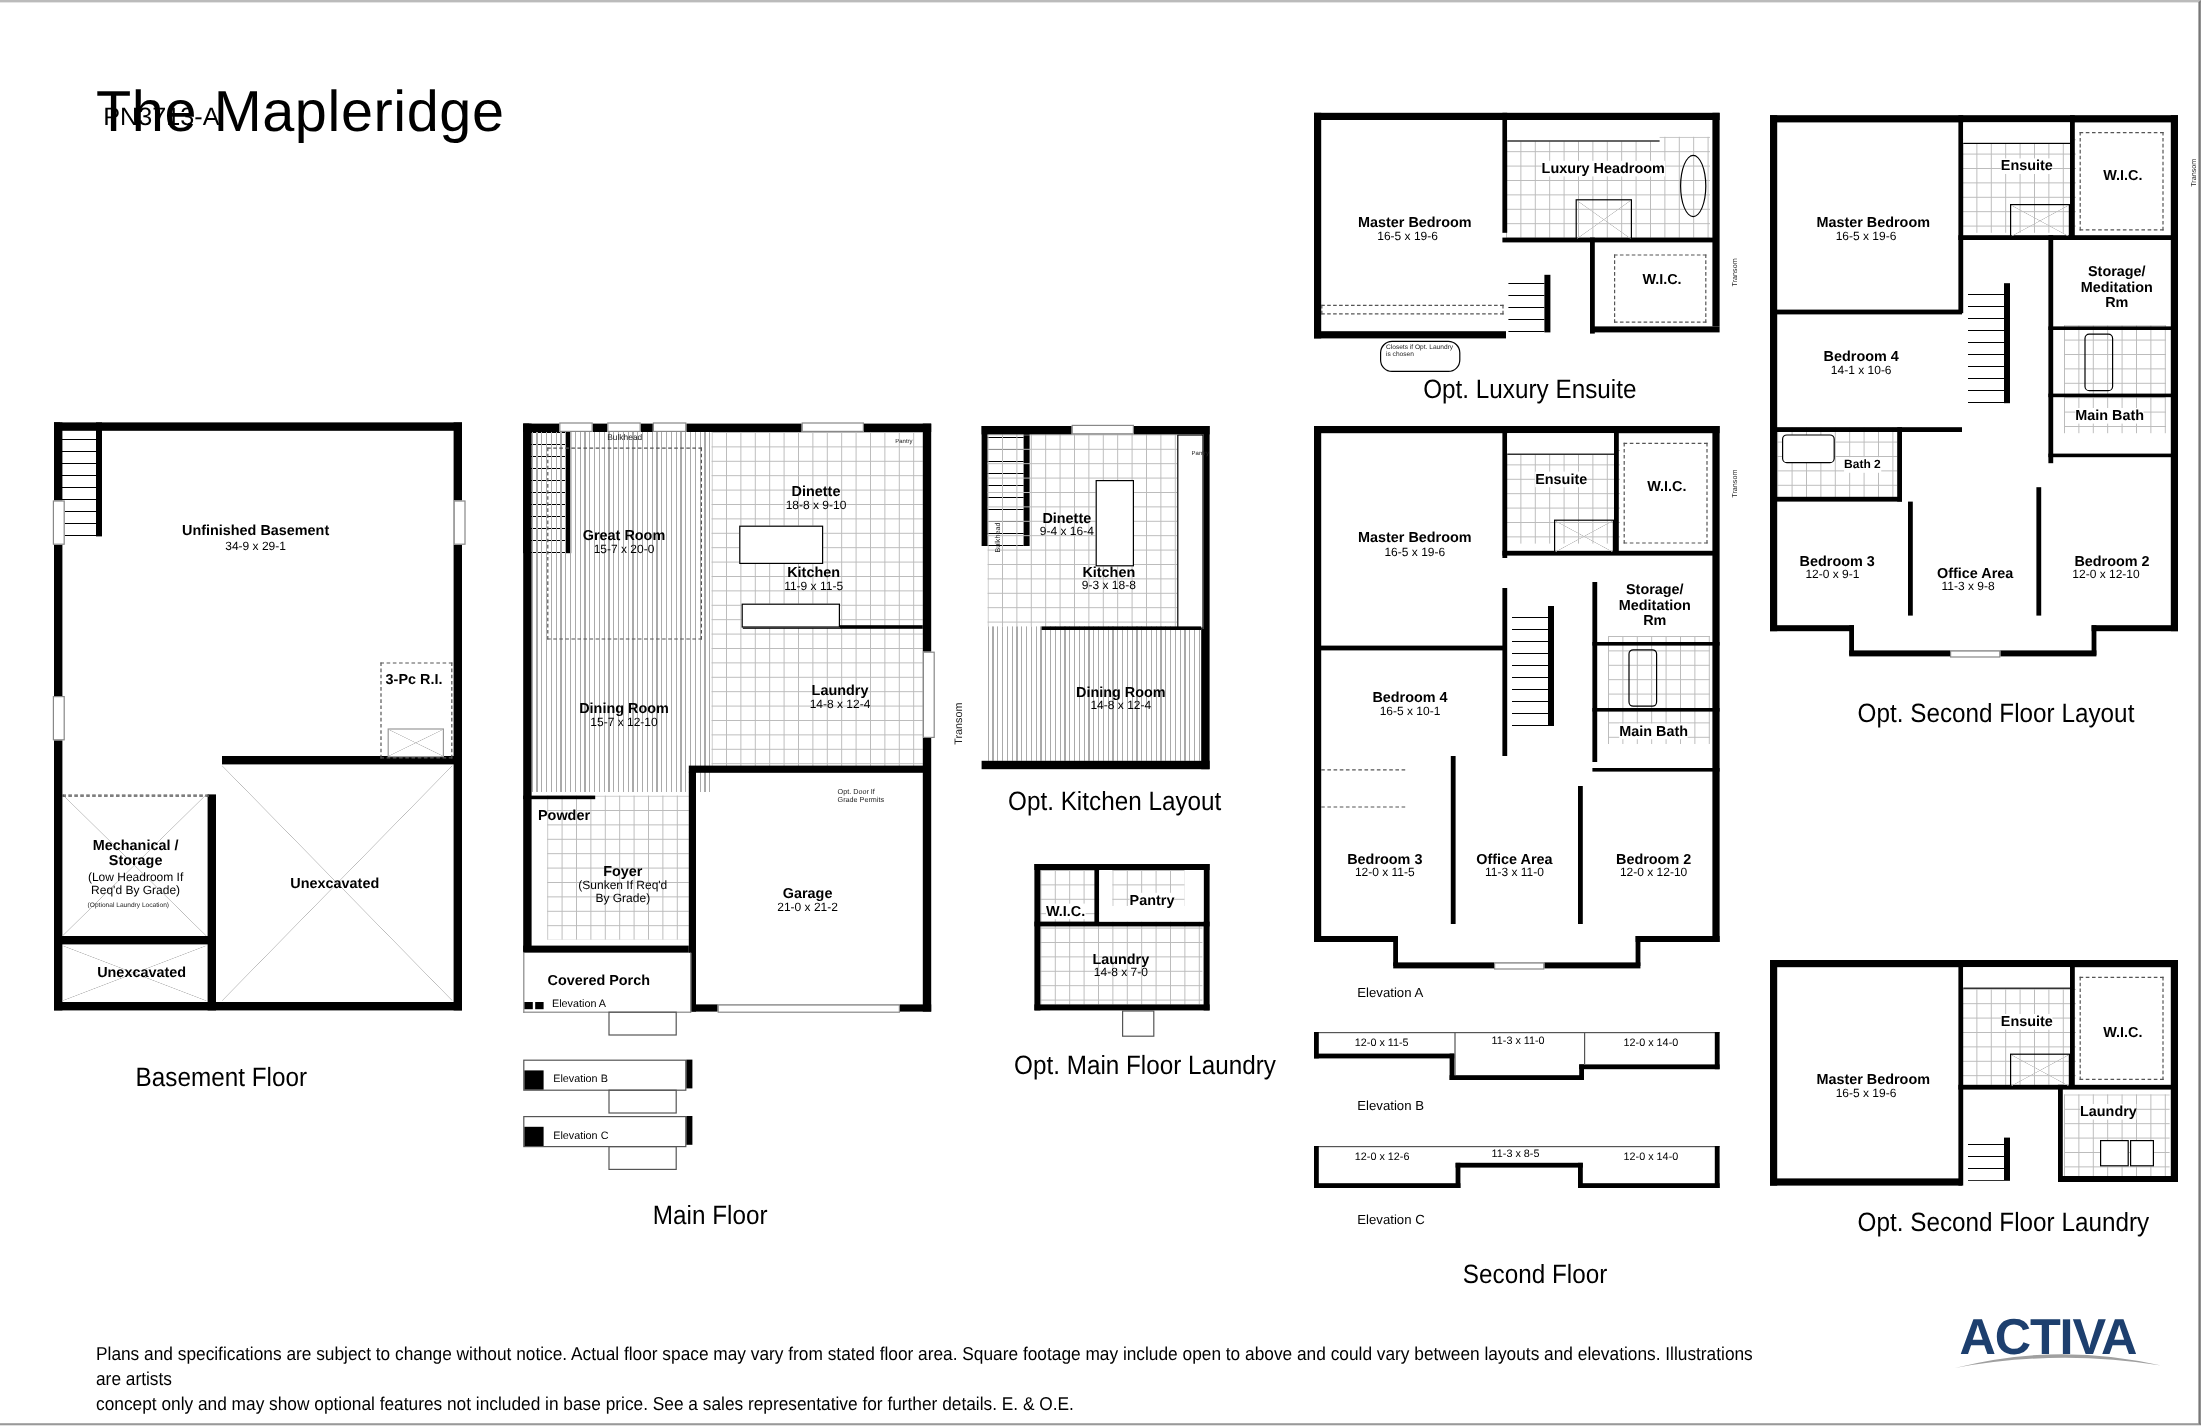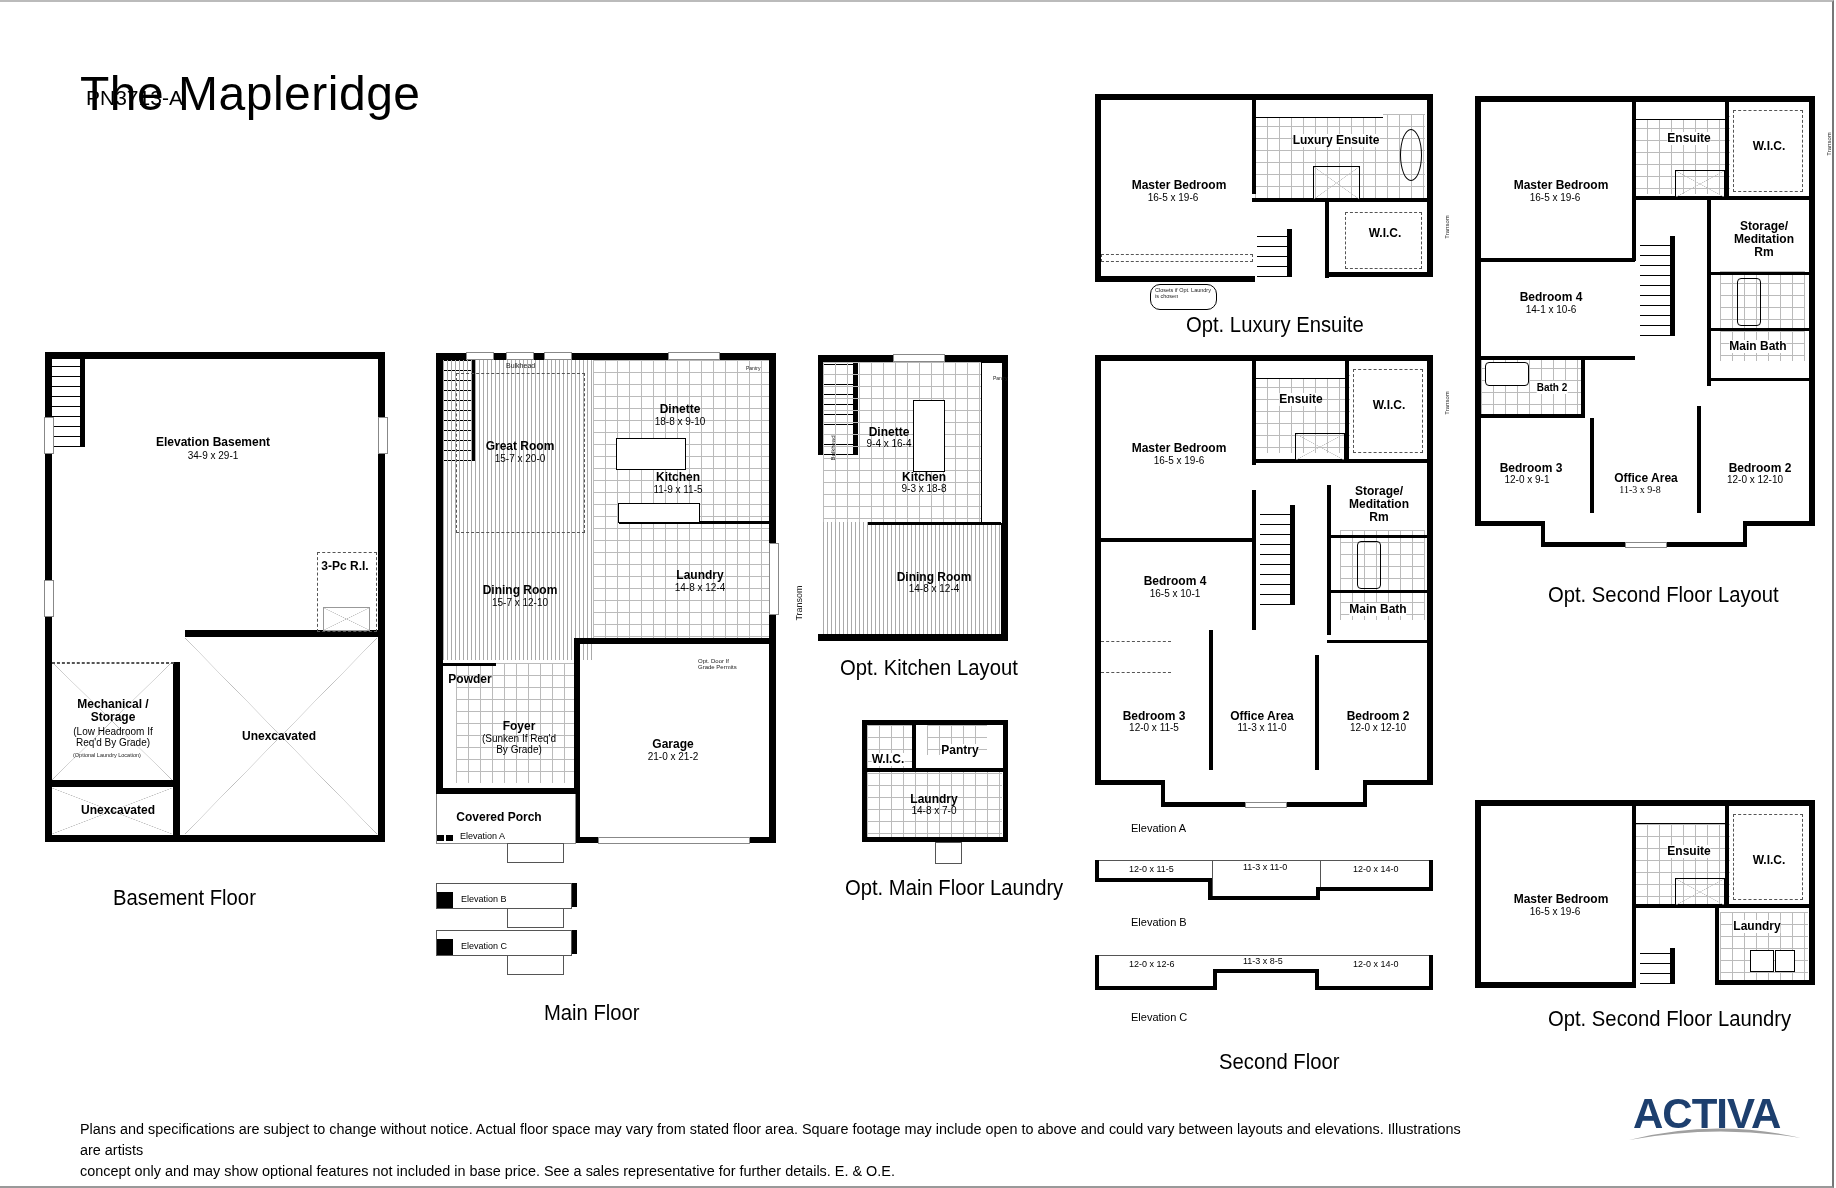--- a/index.html
+++ b/index.html
@@ -53,21 +53,21 @@
   <div class="wall" style="left:128px;top:310px;width:7px;height:180px;"></div>
   <div class="wall" style="left:0;top:428px;width:135px;height:7px;"></div>
   <div class="xbox" style="left:140px;top:286px;width:192px;height:196px;border:none;"></div>
   <div class="xbox" style="left:7px;top:436px;width:120px;height:46px;border:none;"></div>
   <div class="xbox" style="left:7px;top:310px;width:120px;height:118px;border:none;"></div>
   <div class="dashed" style="left:7px;top:310px;width:120px;height:0;"></div>
   <div class="stairs" style="left:155px;top:148px;width:30px;height:95px;"></div>
   <div class="dashed" style="left:272px;top:200px;width:58px;height:78px;"></div>
   <div class="xbox" style="left:278px;top:255px;width:45px;height:22px;"></div>
 
-  <div class="rm-name" style="left:168px;top:84px;">Elevation Basement</div>
+  <div class="rm-name" style="left:168px;top:84px;">Unfinished Basement</div>
   <div class="rm-dim" style="left:168px;top:98px;">34-9 x 29-1</div>
   <div class="rm-name" style="left:300px;top:208px;">3-Pc R.I.</div>
   <div class="rm-name" style="left:68px;top:346px;width:80px;white-space:normal;">Mechanical / Storage</div>
   <div class="rm-dim" style="left:68px;top:374px;width:100px;white-space:normal;">(Low Headroom If Req'd By Grade)</div>
   <div class="tiny" style="left:28px;top:400px;font-size:5.5px;">(Optional Laundry Location)</div>
   <div class="rm-name" style="left:234px;top:378px;">Unexcavated</div>
   <div class="rm-name" style="left:73px;top:452px;">Unexcavated</div>
 </div>
 <div class="abs caption" style="left:113px;top:885px;">Basement Floor</div>
 
@@ -192,21 +192,21 @@
   <div class="xbox" style="left:218px;top:72px;width:45px;height:32px;border:1.5px solid #000;"></div>
   <div class="abs" style="left:305px;top:35px;width:20px;height:50px;border:1.5px solid #000;border-radius:50%;"></div>
   <div class="dashed" style="left:250px;top:118px;width:75px;height:55px;"></div>
   <div class="abs stairs" style="left:162px;top:135px;width:30px;height:48px;border-left:none;"></div>
   <div class="dashed" style="left:6px;top:160px;width:150px;height:6px;"></div>
   <div class="abs" style="left:55px;top:190px;width:65px;height:24px;border:1px solid #000;border-radius:10px;"></div>
   <div class="tiny" style="left:60px;top:193px;font-size:5.5px;width:58px;white-space:normal;">Closets if Opt. Laundry is chosen</div>
   <div class="tiny" style="left:340px;top:130px;font-size:6px;transform:rotate(-90deg);">Transom</div>
   <div class="rm-name" style="left:84px;top:85px;">Master Bedroom</div>
   <div class="rm-dim" style="left:78px;top:98px;">16-5 x 19-6</div>
-  <div class="rm-name" style="left:241px;top:40px;background:#fff;">Luxury Ensuite</div>
+  <div class="rm-name" style="left:241px;top:40px;background:#fff;">Luxury Headroom</div>
   <div class="rm-name" style="left:290px;top:133px;">W.I.C.</div>
 </div>
 <div class="abs caption" style="left:1186px;top:312px;">Opt. Luxury Ensuite</div>
 
 <div class="plan" style="left:1095px;top:355px;width:338px;height:458px;">
   <div class="abs grid" style="left:160px;top:20px;width:95px;height:78px;"></div>
   <div class="abs grid" style="left:245px;top:175px;width:85px;height:90px;"></div>
   <div class="wall" style="left:0;top:0;width:338px;height:6px;"></div>
   <div class="wall" style="left:0;top:0;width:6px;height:430px;"></div>
   <div class="wall" style="left:332px;top:0;width:6px;height:430px;"></div>
@@ -322,21 +322,21 @@
   <div class="rm-name" style="left:214px;top:36px;background:#fff;">Ensuite</div>
   <div class="rm-name" style="left:294px;top:44px;">W.I.C.</div>
   <div class="rm-name" style="left:289px;top:124px;width:80px;white-space:normal;">Storage/ Meditation Rm</div>
   <div class="rm-name" style="left:76px;top:195px;">Bedroom 4</div>
   <div class="rm-dim" style="left:76px;top:208px;">14-1 x 10-6</div>
   <div class="rm-name" style="left:283px;top:244px;background:#fff;">Main Bath</div>
   <div class="rm-name" style="left:77px;top:285px;font-size:10px;background:#fff;">Bath 2</div>
   <div class="rm-name" style="left:56px;top:366px;">Bedroom 3</div>
   <div class="rm-dim" style="left:52px;top:378px;">12-0 x 9-1</div>
   <div class="rm-name" style="left:171px;top:376px;">Office Area</div>
-  <div class="rm-dim" style="left:165px;top:388px;font-family:Liberation Serif, serif;">11-3 x 9-8</div>
+  <div class="rm-dim" style="left:165px;top:388px;">11-3 x 9-8</div>
   <div class="rm-name" style="left:285px;top:366px;">Bedroom 2</div>
   <div class="rm-dim" style="left:280px;top:378px;">12-0 x 12-10</div>
 </div>
 <div class="abs caption" style="left:1548px;top:582px;">Opt. Second Floor Layout</div>
 
 <div class="plan" style="left:1475px;top:800px;width:340px;height:188px;">
   <div class="abs grid" style="left:160px;top:24px;width:95px;height:80px;"></div>
   <div class="abs grid" style="left:245px;top:112px;width:88px;height:70px;"></div>
   <div class="wall" style="left:0;top:0;width:340px;height:6px;"></div>
   <div class="wall" style="left:0;top:0;width:6px;height:188px;"></div>

